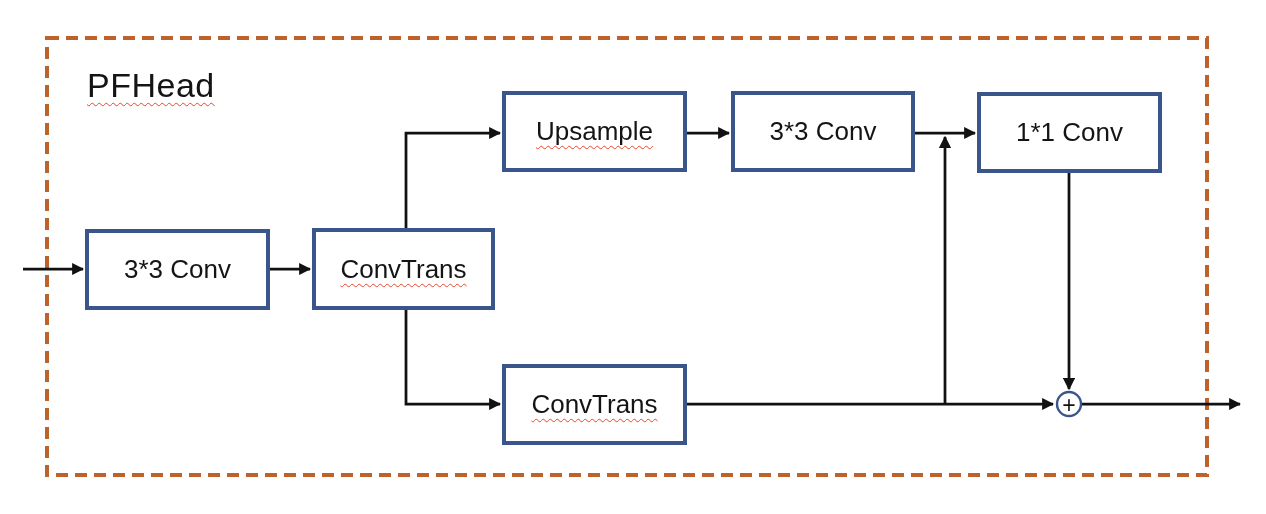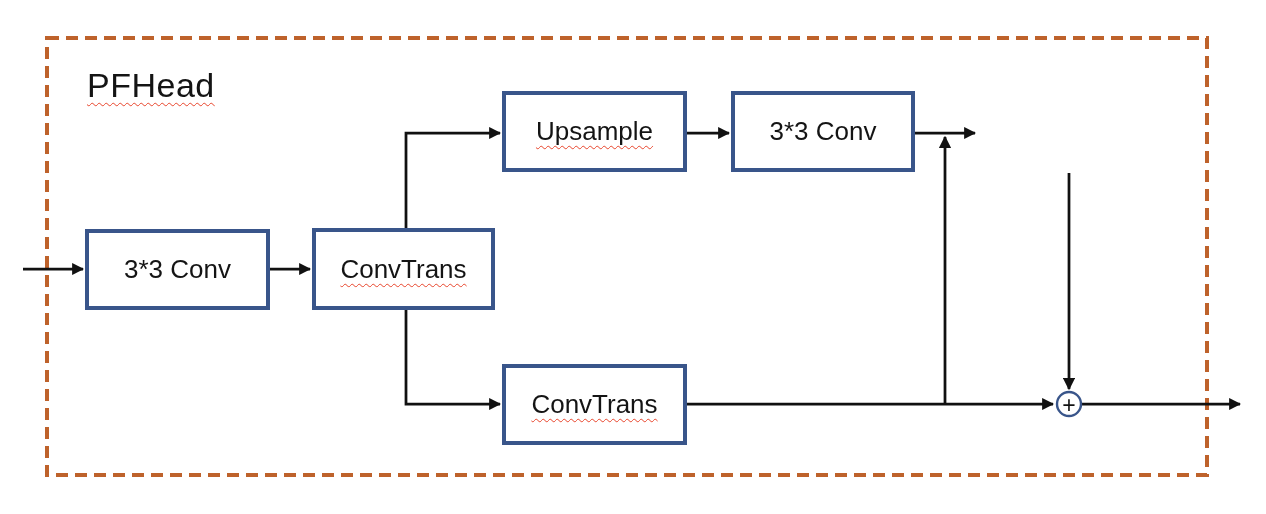--- a/index.html
+++ b/index.html
@@ -86,18 +86,21 @@
   </div>
 
   <div class="node" style="left:502px; top:91px;  width:185px; height:81px;">
     <span class="misspell">Upsample</span>
   </div>
 
   <div class="node" style="left:731px; top:91px;  width:184px; height:81px;">
     <span>3*3 Conv</span>
   </div>
 
+  <div class="node" style="left:977px; top:92px;  width:185px; height:81px;">
+    <span>1*1 Conv</span>
+  </div>
 
   <div class="node" style="left:502px; top:364px; width:185px; height:81px;">
     <span class="misspell">ConvTrans</span>
   </div>
 
 </div>
 
 </body></html>

